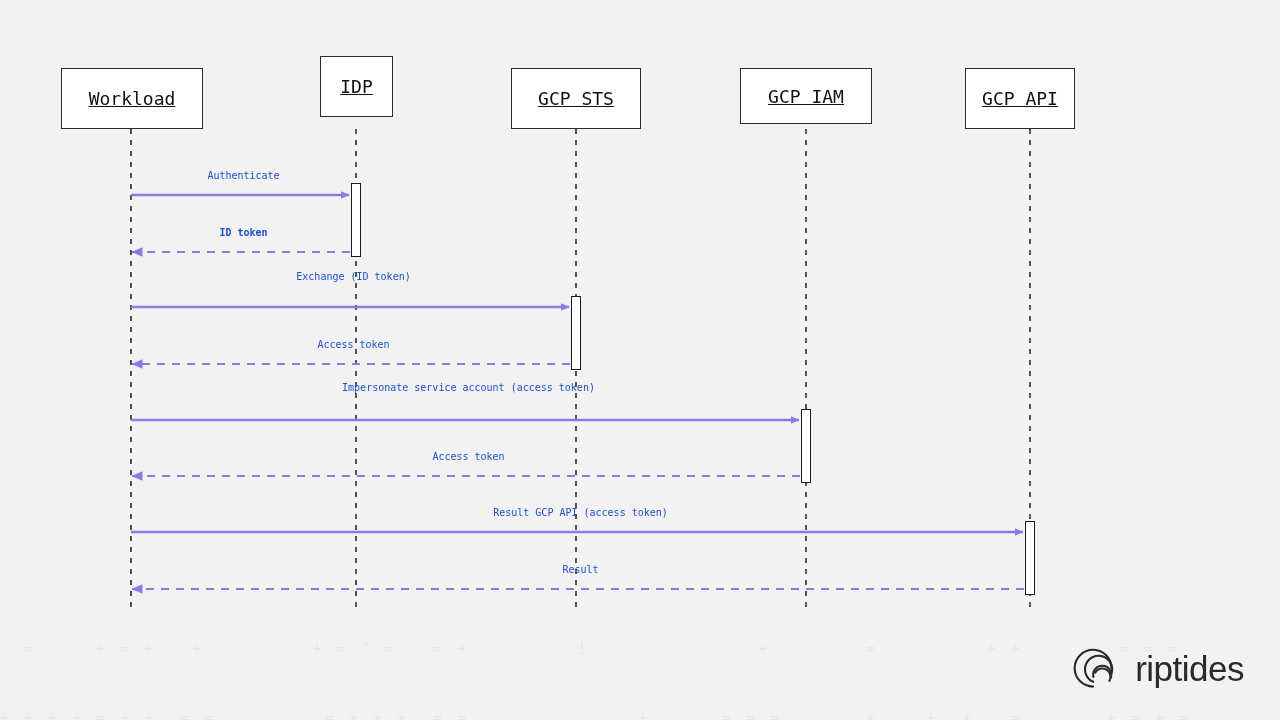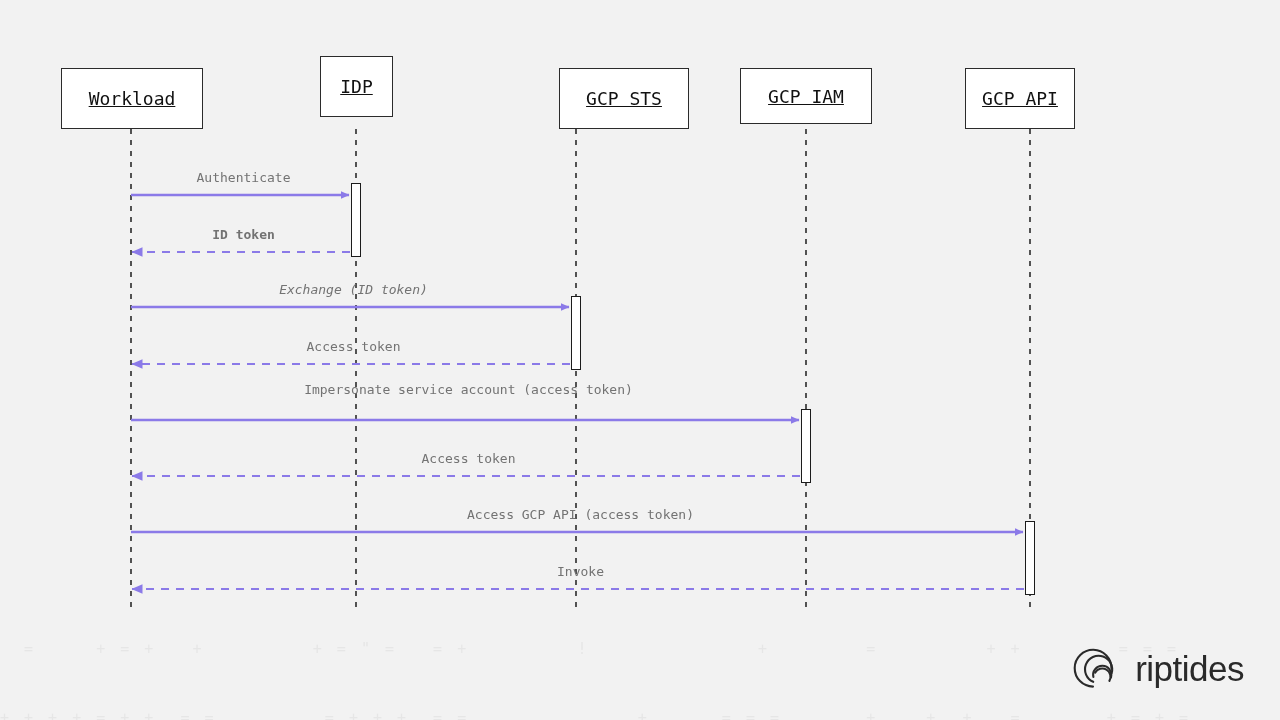--- a/index.html
+++ b/index.html
@@ -65,22 +65,22 @@
     color: #111111;
     letter-spacing: 0px;
     white-space: nowrap;
     text-decoration: underline;
   }
 
   .msg-label {
     position: absolute;
     transform: translateX(-50%);
     font-family: "DejaVu Sans Mono", "Liberation Mono", monospace;
-    font-size: 13px;
-    color: #737373;
+    font-size: 10px;
+    color: #1d4ed8;
     white-space: nowrap;
     text-align: right;
   }
 
   .activation {
     position: absolute;
     box-sizing: border-box;
     background: #ffffff;
     border: 1.4px solid #1c1c1c;
   }
@@ -142,47 +142,47 @@
       </g>
   </svg>
 
   <div id="participants-layer">
       <div class="participant-box" style="left: 61px; top: 68px; width: 142px; height: 61px;">
         <span class="participant-label">Workload</span>
       </div>
       <div class="participant-box" style="left: 320px; top: 56px; width: 73px; height: 61px;">
         <span class="participant-label">IDP</span>
       </div>
-      <div class="participant-box" style="left: 511px; top: 68px; width: 130px; height: 61px; margin-left: 48px;">
+      <div class="participant-box" style="left: 511px; top: 68px; width: 130px; height: 61px;">
         <span class="participant-label">GCP STS</span>
       </div>
       <div class="participant-box" style="left: 740px; top: 68px; width: 132px; height: 56px;">
         <span class="participant-label">GCP IAM</span>
       </div>
       <div class="participant-box" style="left: 965px; top: 68px; width: 110px; height: 61px;">
         <span class="participant-label">GCP API</span>
       </div>
     </div>
 
   <div id="activations-layer">
       <div class="activation" style="left: 351px; top: 183px; width: 10px; height: 74px;"></div>
       <div class="activation" style="left: 571px; top: 296px; width: 10px; height: 74px;"></div>
       <div class="activation" style="left: 801px; top: 409px; width: 10px; height: 74px;"></div>
       <div class="activation" style="left: 1025px; top: 521px; width: 10px; height: 74px;"></div>
     </div>
 
   <div id="labels-layer">
       <div class="msg-label" style="left: 243.5px; top: 170px;">Authenticate</div>
       <div class="msg-label" style="left: 243.5px; top: 227px; font-weight: bold;">ID token</div>
-      <div class="msg-label" style="left: 353.5px; top: 282px; font-style: italic;">Exchange (ID token)</div>
+      <div class="msg-label" style="left: 353.5px; top: 271px;">Exchange (ID token)</div>
       <div class="msg-label" style="left: 353.5px; top: 339px;">Access token</div>
       <div class="msg-label" style="left: 468.5px; top: 382px;">Impersonate service account (access token)</div>
       <div class="msg-label" style="left: 468.5px; top: 451px;">Access token</div>
-      <div class="msg-label" style="left: 580.5px; top: 507px;">Access GCP API (access token)</div>
-      <div class="msg-label" style="left: 580.5px; top: 564px;">Invoke</div>
+      <div class="msg-label" style="left: 580.5px; top: 507px;">Result GCP API (access token)</div>
+      <div class="msg-label" style="left: 580.5px; top: 564px;">Result</div>
     </div>
 
   <div id="brand">
     <svg width="44" height="44" viewBox="0 0 44 44">
       <g fill="none" stroke="#2a2a2a" stroke-width="2.1" stroke-linecap="round">
         <path d="M40.5 22.6 A18.4 18.4 0 1 0 22 40.6"></path>
         <path d="M40.6 27.3 A13.6 13.6 0 1 0 22.2 35.8"></path>
         <path d="M40.0 31.4 A9.1 9.1 0 1 0 22.4 31.0"></path>
         <path d="M38.4 34.9 A4.7 4.7 0 1 0 24.1 26.6"></path>
       </g>

